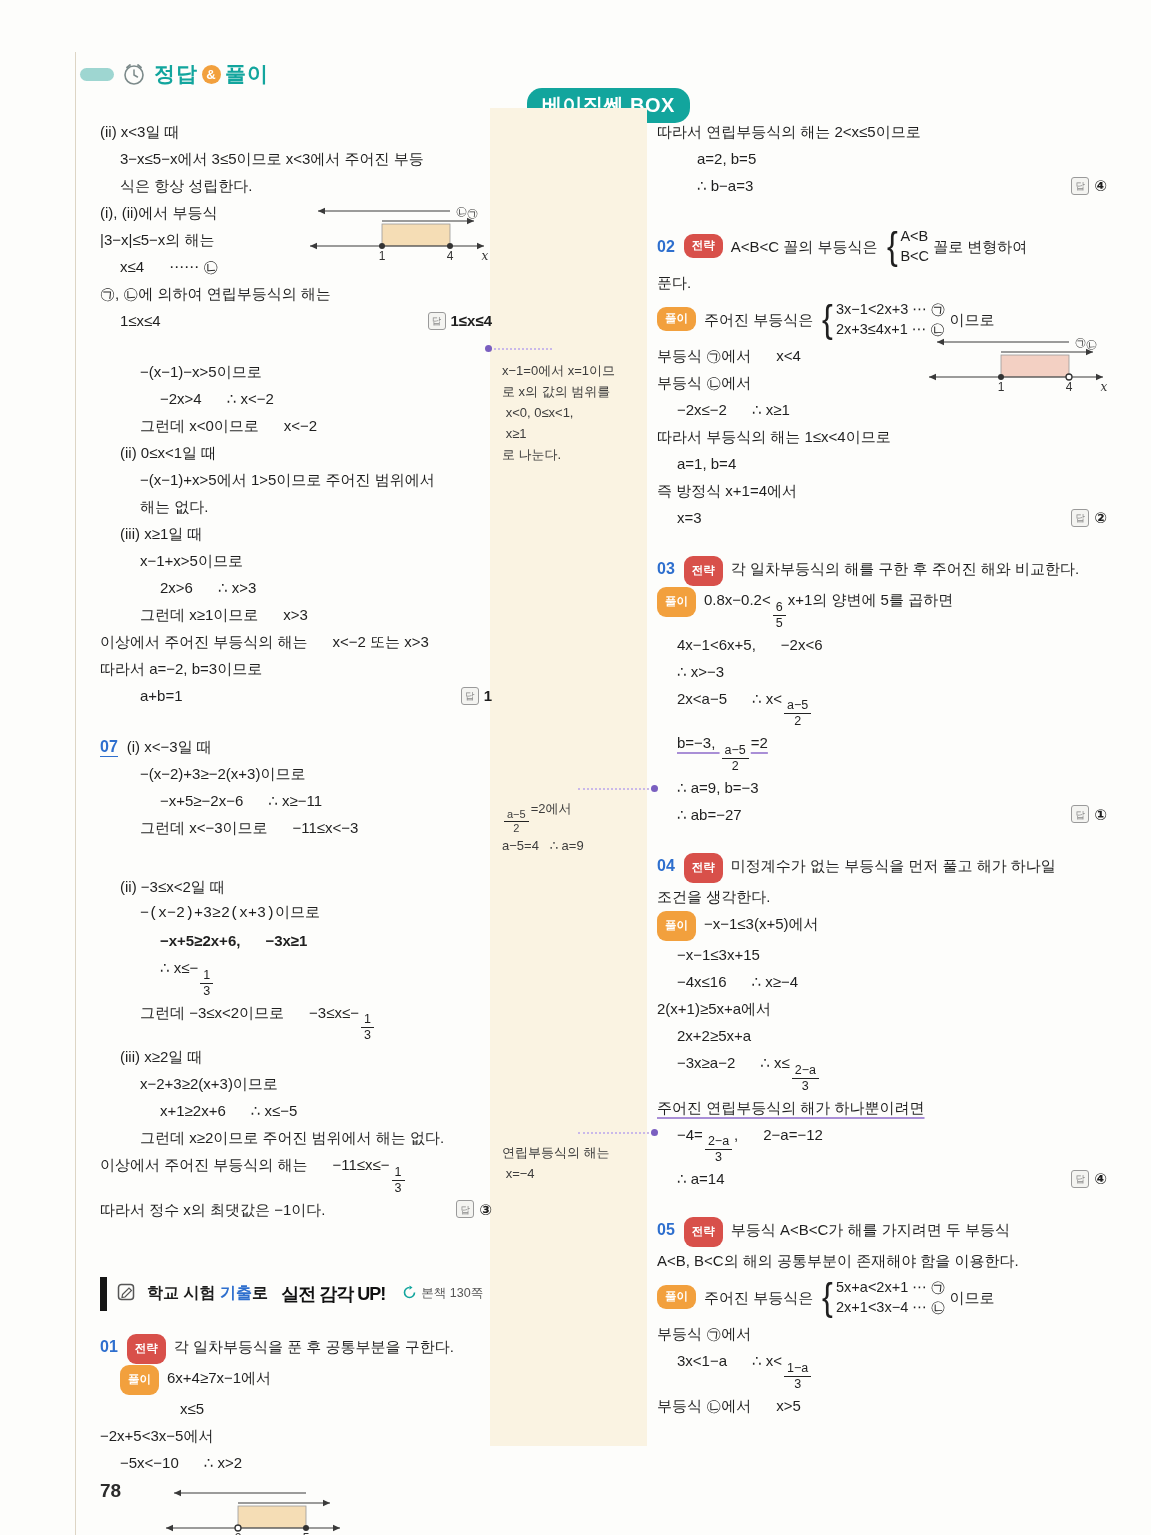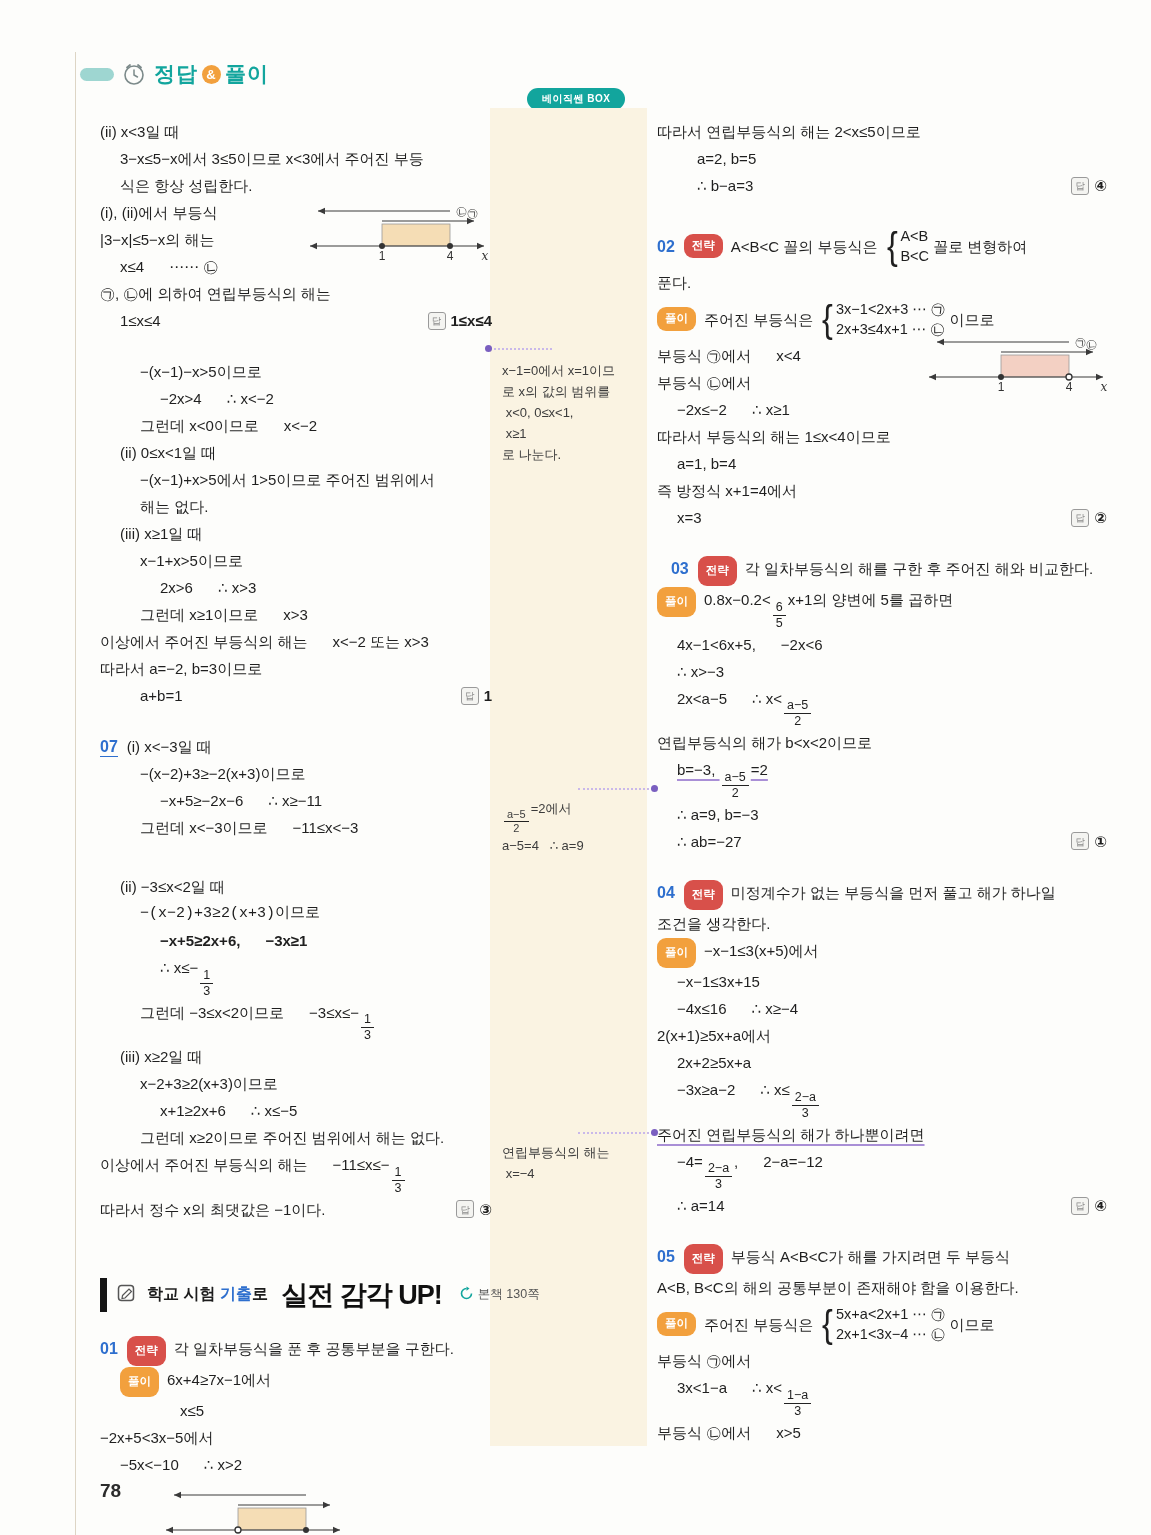--- a/index.html
+++ b/index.html
@@ -7,21 +7,21 @@
         font-family:"Liberation Sans","DejaVu Sans",sans-serif;overflow:hidden;}
   .left-rule{position:absolute;left:75px;top:52px;bottom:0;width:1px;background:#ddd5c5;}
 
   
   .hdr{position:absolute;left:80px;top:60px;display:flex;align-items:center;gap:7px;}
   .hdr-bar{width:34px;height:13px;background:#9ed6d1;border-radius:7px;}
   .clock{display:inline-flex;}
   .hdr-title{font-size:21px;font-weight:bold;color:var(--teal);letter-spacing:1px;display:flex;align-items:center;gap:4px;}
   .amp{display:inline-flex;width:19px;height:19px;border-radius:50%;background:var(--amp-bg);color:#fff;
        font-size:13px;align-items:center;justify-content:center;font-weight:bold;}
-  .box-badge{position:absolute;left:527px;top:88px;background:var(--teal);color:#fff;font-size:10px;
+  .box-badge{position:absolute;left:527px;top:88px;background:var(--teal);color:#fff;font-size:20px;
        font-weight:bold;padding:4px 15px;border-radius:15px;letter-spacing:.5px;}
 
   
   .mid-col{position:absolute;left:490px;top:108px;width:157px;height:1338px;background:var(--mid-bg);}
   .col{position:absolute;top:118px;}
   .col-left{left:100px;width:392px;}
   .col-right{left:657px;width:450px;}
 
   .block{margin-bottom:24px;position:relative;}
   .line{position:relative;line-height:27px;font-size:15px;color:#1f1f1f;}
@@ -62,21 +62,21 @@
   .note-2::after{content:"";position:absolute;right:-19px;top:-13px;width:7px;height:7px;border-radius:50%;background:var(--dot);}
   .note-3::before{content:"";position:absolute;right:-14px;width:55%;top:-10px;border-top:2px dotted #c9b8ea;}
   .note-3::after{content:"";position:absolute;right:-19px;top:-13px;width:7px;height:7px;border-radius:50%;background:var(--dot);}
   .note-line{white-space:pre-wrap;}
 
   
   .exam-header{display:flex;align-items:center;gap:9px;margin:54px 0 22px 0;}
   .exbar{width:7px;height:34px;background:#151515;flex:none;}
   .exam-pre{font-size:16px;font-weight:bold;color:#1c1c1c;white-space:pre;}
   .exam-pre .blue{color:var(--blue);}
-  .exam-big{font-size:27px;font-weight:900;letter-spacing:-1px;color:#101010;white-space:nowrap;}
+  .exam-big{font-size:18px;font-weight:900;letter-spacing:-1px;color:#101010;white-space:nowrap;}
   .exam-ref{font-size:12.5px;color:#555;display:flex;align-items:center;gap:4px;margin-left:8px;white-space:nowrap;}
 
   .page-num{position:absolute;left:100px;top:1480px;font-size:19px;font-weight:bold;color:#2b2b2b;}
 </style>
 </head>
 <body>
 
 <div class="page">
   <div class="left-rule"></div>
 
@@ -271,26 +271,25 @@
             <polygon points="172,19 165,15.8 165,22.2" fill="#3a3a3a"></polygon>
             <text x="176" y="15" font-size="11" fill="#333" text-anchor="end">㉡</text>
             <circle cx="80" cy="44" r="3" fill="#333"></circle>
             <text x="80" y="58" font-size="12" fill="#333" text-anchor="middle">1</text>
             <circle cx="148" cy="44" r="3" fill="#fff" stroke="#333" stroke-width="1.3"></circle>
             <text x="148" y="58" font-size="12" fill="#333" text-anchor="middle">4</text>
             <text x="183" y="58" font-size="12" fill="#333" font-style="italic" font-family="DejaVu Serif,serif" text-anchor="middle">x</text>
           </svg></span>
       </div>
       <div class="block" id="blk-b03">
-        <div class="line" style="padding-left: 0px; text-align: center;"><span class="pnum">03</span><span class="badge strategy">전략</span><span class="txt">각 일차부등식의 해를 구한 후 주어진 해와 비교한다.</span></div>
+        <div class="line" style="padding-left: 0px;"><span class="pnum">03</span><span class="badge strategy">전략</span><span class="txt">각 일차부등식의 해를 구한 후 주어진 해와 비교한다.</span></div>
         <div class="line" style="padding-left: 0px;"><span class="badge solution">풀이</span><span class="txt">0.8x−0.2&lt;<span class="frac"><span class="fn">6</span><span class="fd">5</span></span>x+1의 양변에 5를 곱하면</span></div>
         <div class="line" style="padding-left: 20px;"><span class="txt">4x−1&lt;6x+5,      −2x&lt;6</span></div>
         <div class="line" style="padding-left: 20px;"><span class="txt">∴ x&gt;−3</span></div>
         <div class="line" style="padding-left: 20px;"><span class="txt">2x&lt;a−5      ∴ x&lt;<span class="frac"><span class="fn">a−5</span><span class="fd">2</span></span></span></div>
-        <div class="line" style="padding-left: 0px;"><span class="txt">연립부등식의 해가 b&lt;x&lt;2이므로</span></div>
         <div class="line u-line" style="padding-left: 20px;"><span class="txt">b=−3, <span class="frac"><span class="fn">a−5</span><span class="fd">2</span></span>=2</span></div>
         <div class="line" style="padding-left: 20px;"><span class="txt">∴ a=9, b=−3</span></div>
         <div class="line" style="padding-left: 20px;"><span class="txt">∴ ab=−27</span><span class="answer">
             <span class="ans-icon">답</span>
             <span class="ans-val">①</span>
           </span></div>
       </div>
       <div class="block" id="blk-b04">
         <div class="line" style="padding-left: 0px;"><span class="pnum">04</span><span class="badge strategy">전략</span><span class="txt">미정계수가 없는 부등식을 먼저 풀고 해가 하나일</span></div>
         <div class="line" style="padding-left: 0px;"><span class="txt">조건을 생각한다.</span></div>

